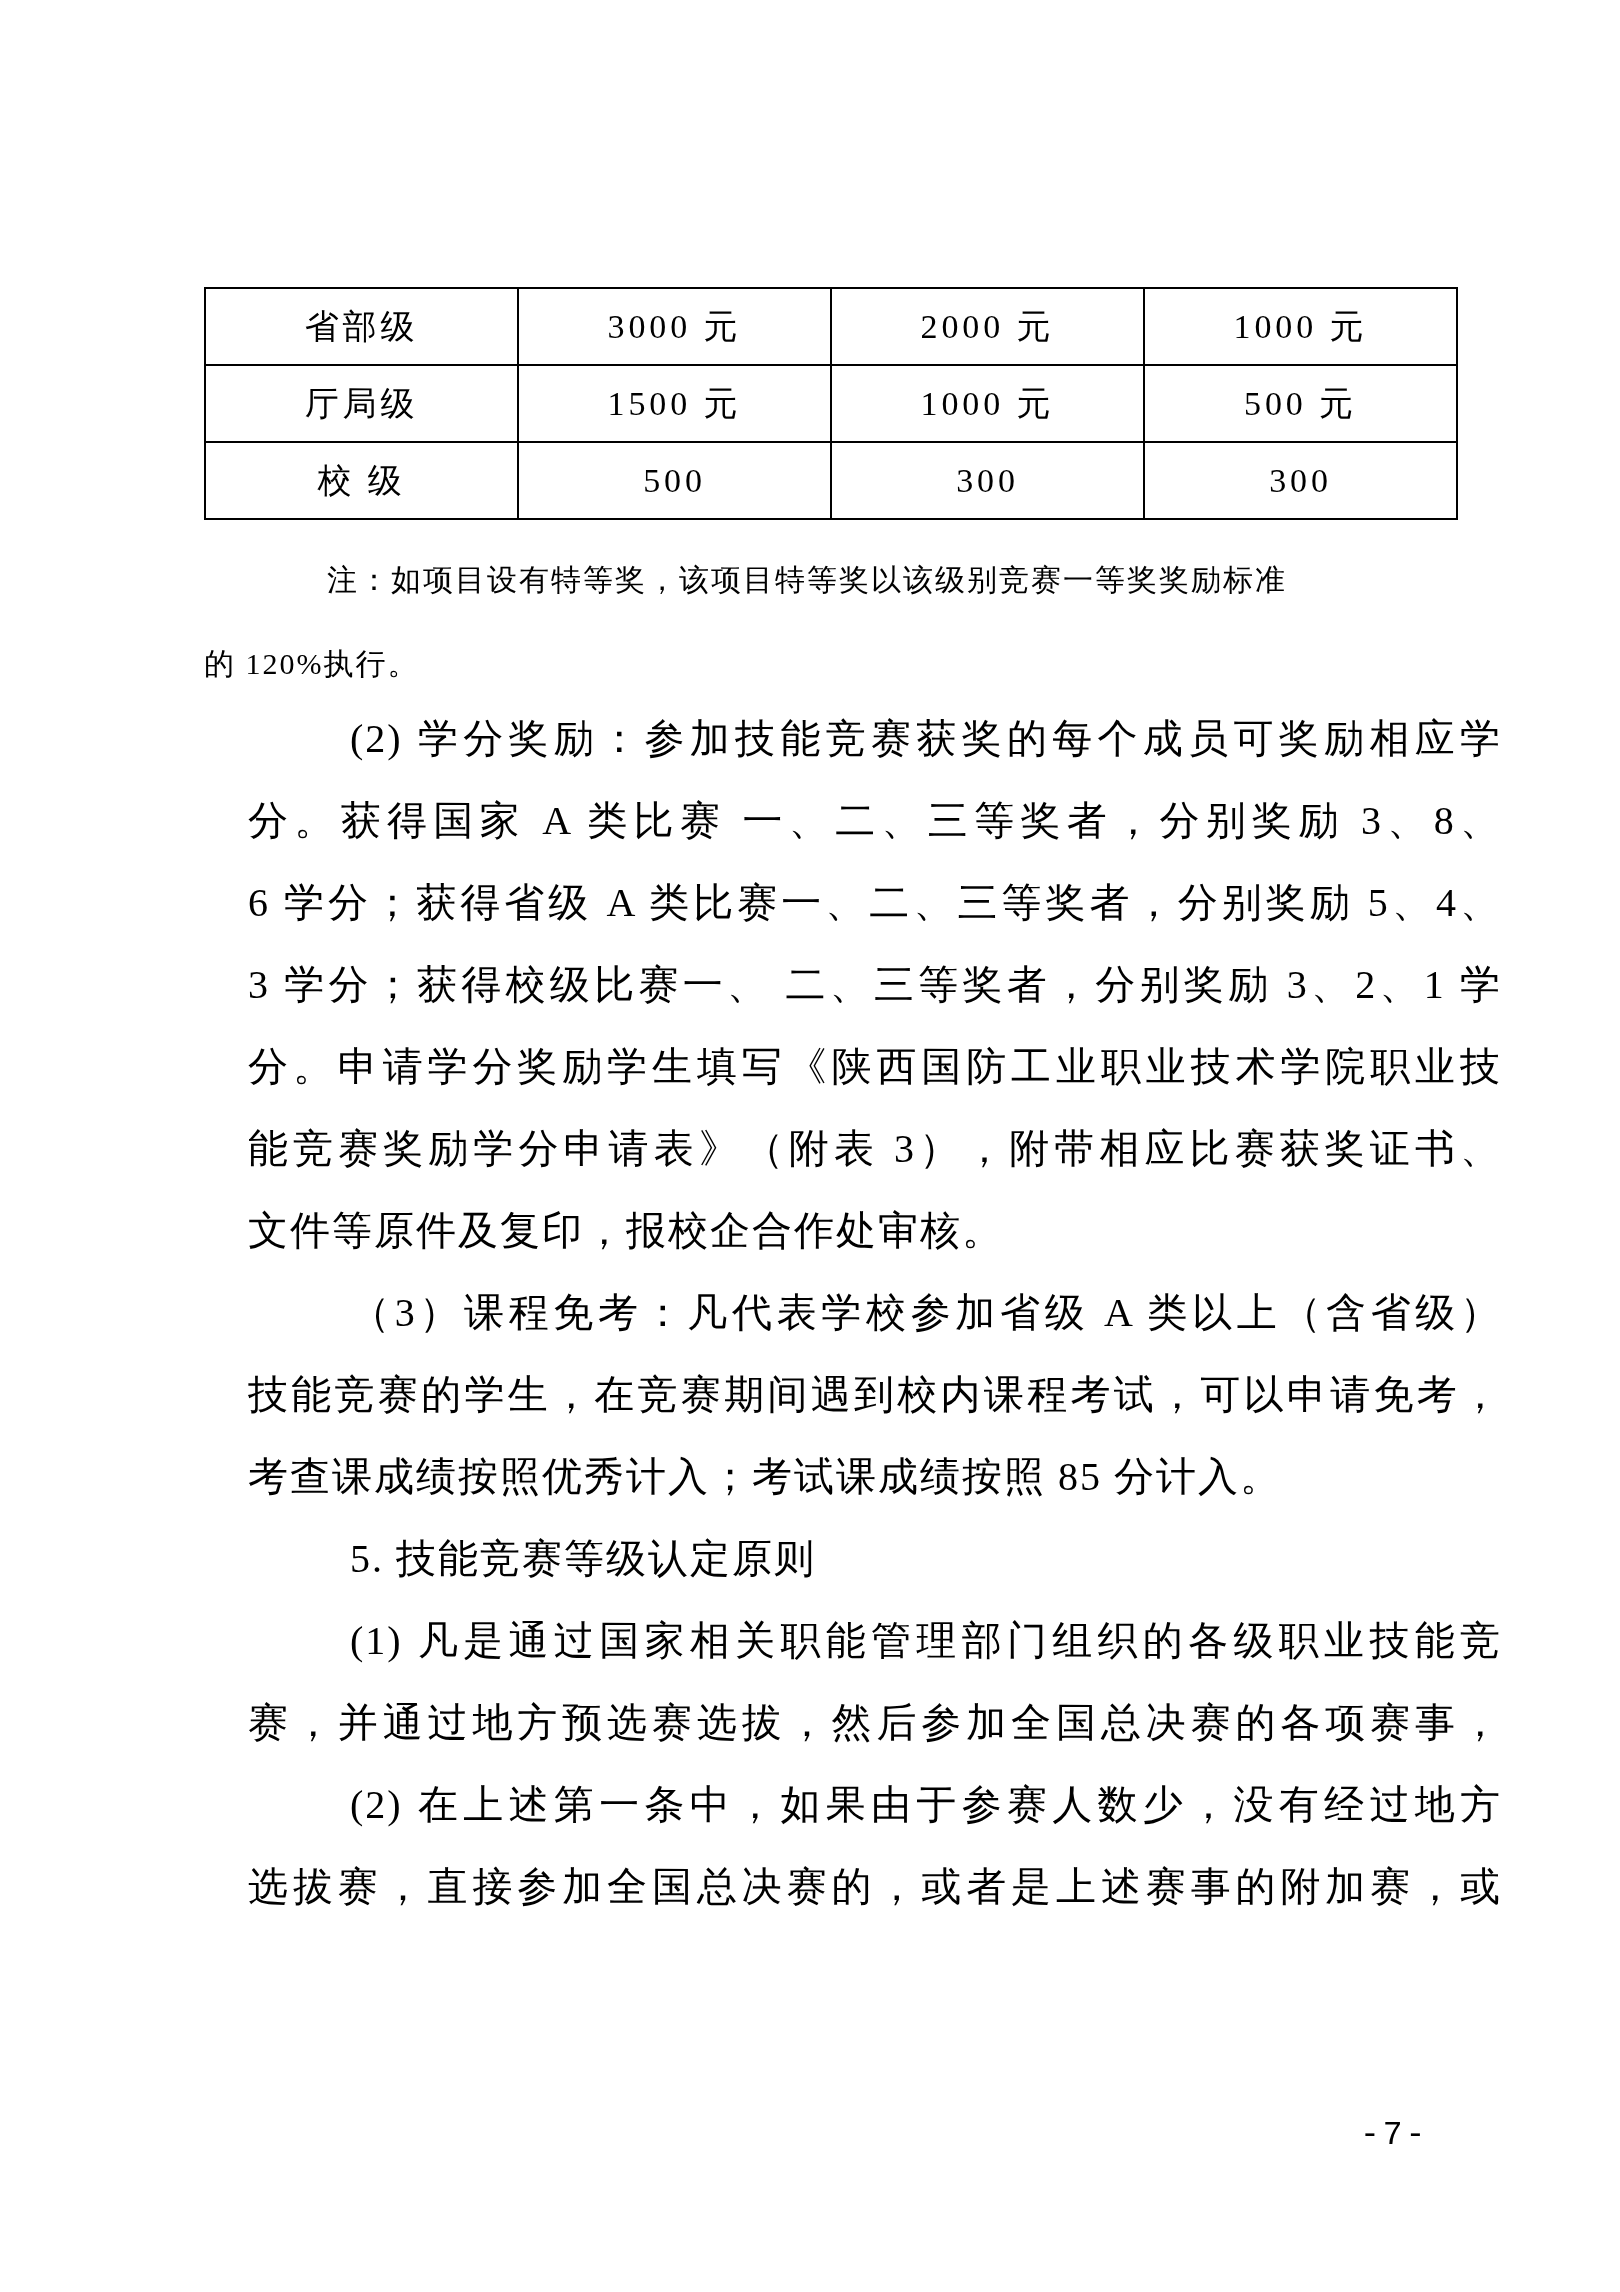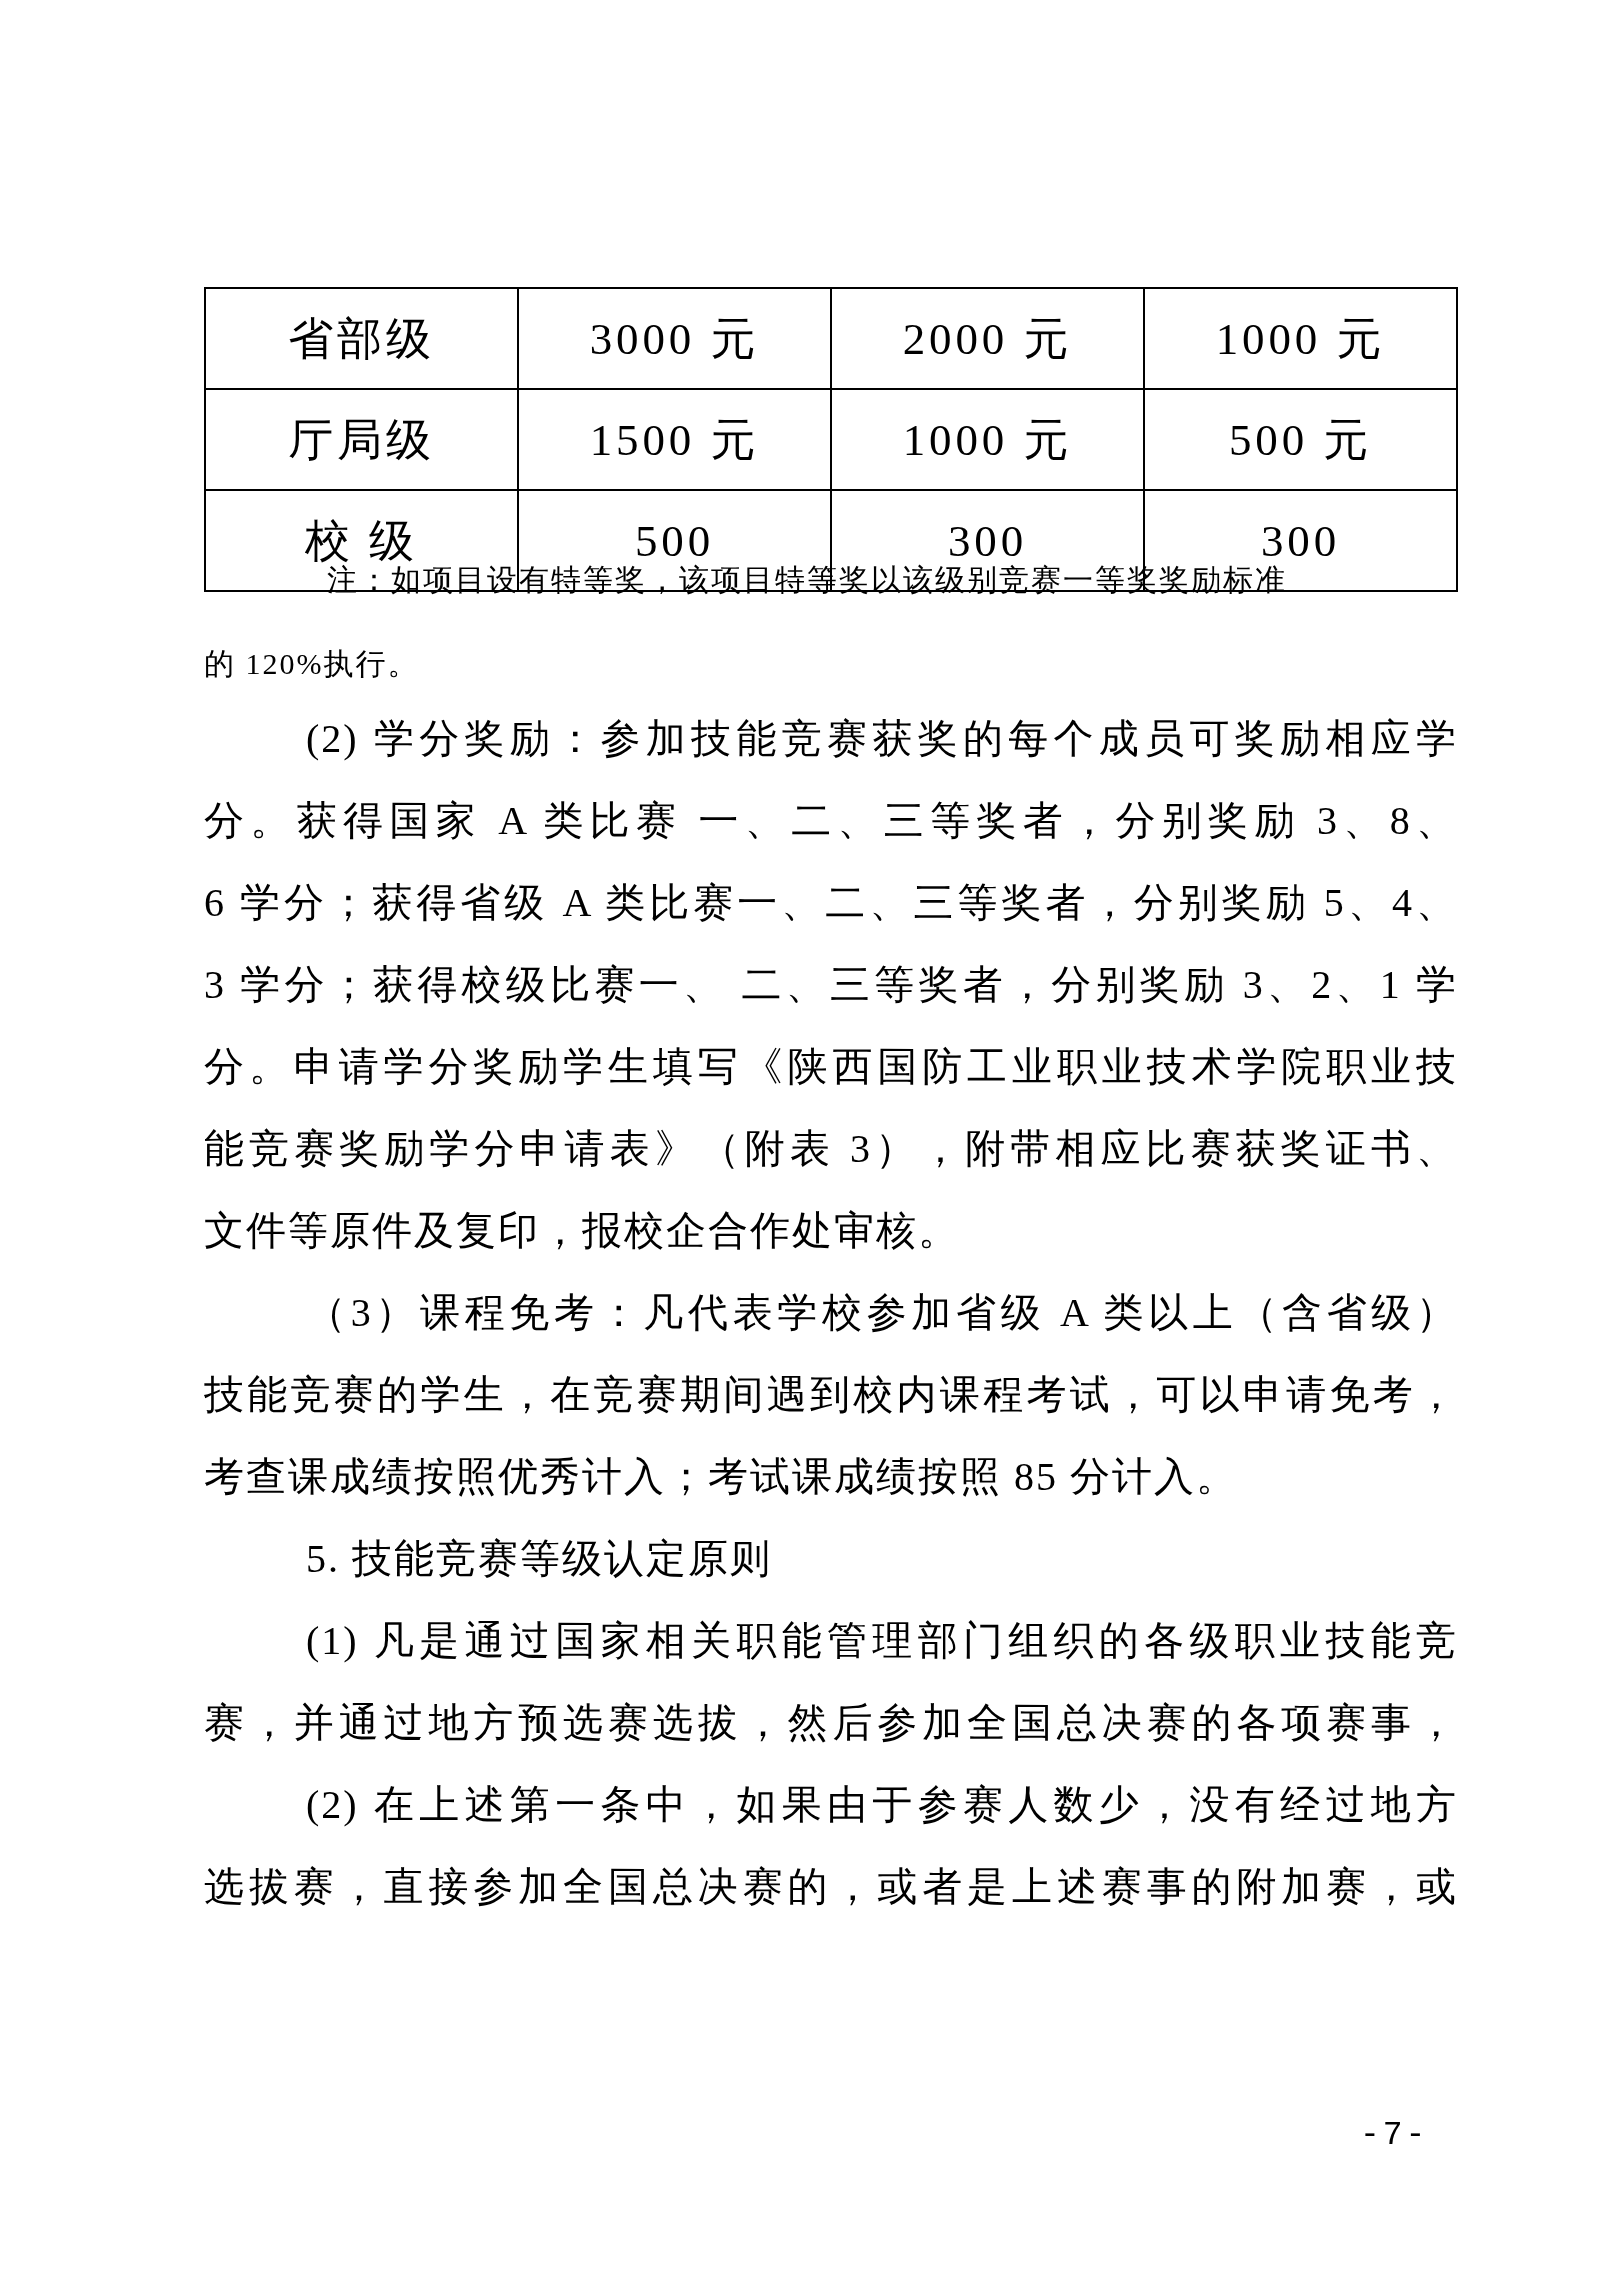--- a/index.html
+++ b/index.html
@@ -23,23 +23,23 @@
     top: 287px;
     width: 1254px;
     border-collapse: collapse;
     table-layout: fixed;
   }
   .award-table td {
     border: 2.9px solid #000000;
     height: 75px;
     text-align: center;
     vertical-align: middle;
-    font-size: 45px;
+    font-size: 34px;
     letter-spacing: 3.9px;
-    padding: 12px;
+    padding: 0;
   }
   
   .note {
     position: absolute;
     left: 204px;
     top: 538px;
     width: 1254px;
     font-size: 30px;
     line-height: 84px;
     letter-spacing: 2px;
@@ -48,21 +48,21 @@
   
   .body-text {
     position: absolute;
     left: 204px;
     top: 698px;
     width: 1254px;
     font-size: 40px;
     line-height: 82px;
     letter-spacing: 2px;
   }
-  .bl { width: 1254px; }
+  .bl { width: 1254px; margin-left: 44px; }
   .bl.ind { padding-left: 102px; width: 1152px; }
   .bl.j {
     text-align: justify;
     text-align-last: justify;
   }
   
   .page-number {
     position: absolute;
     left: 1360px;
     top: 2117px;

